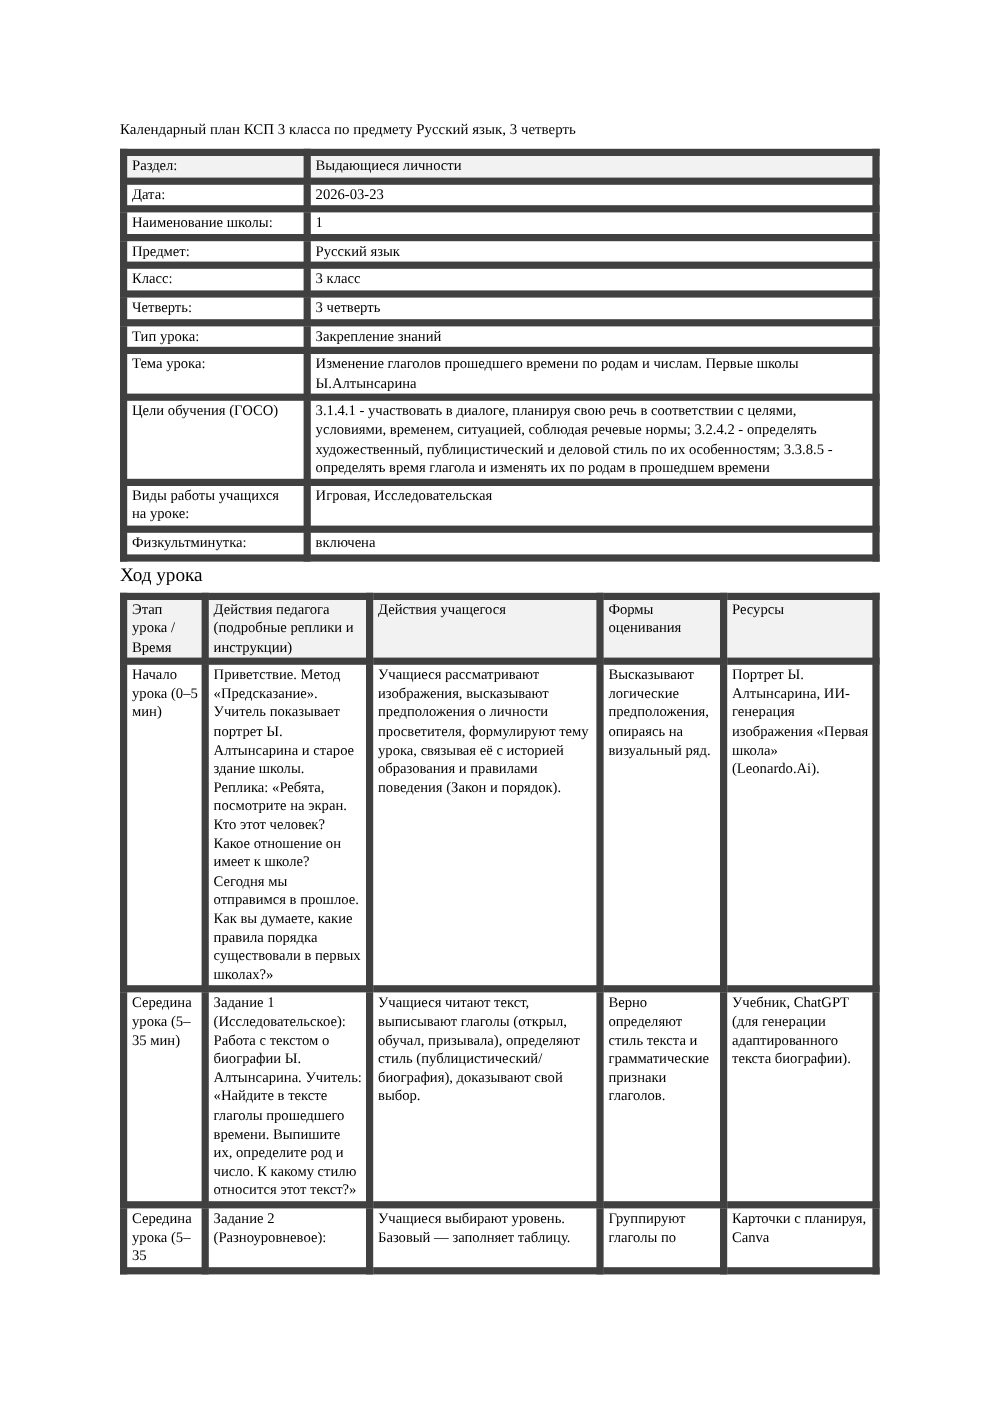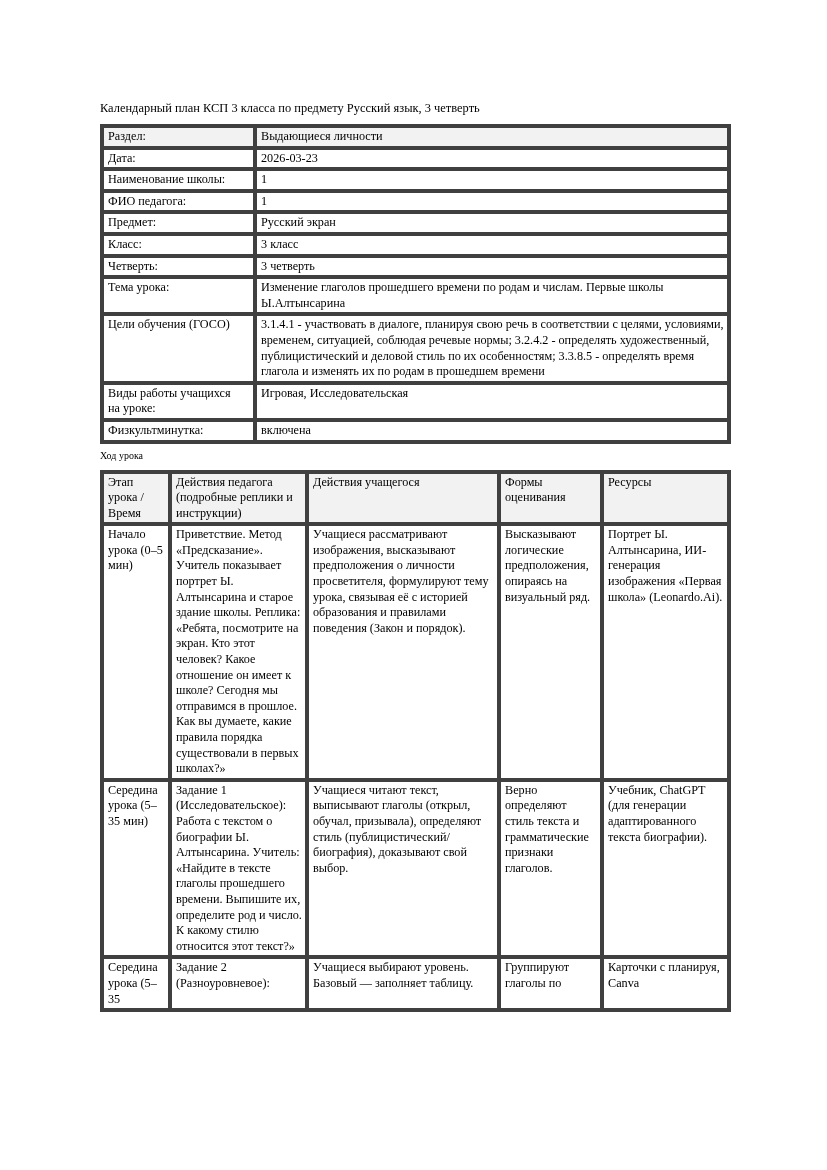--- a/index.html
+++ b/index.html
@@ -24,33 +24,33 @@
     padding: 100px 100px 0 100px;
   }
   .doc-title {
     font-size: 12.4px;
     line-height: 16px;
     margin: 0 0 8px 0;
     white-space: nowrap;
     letter-spacing: 0.02px;
   }
   .section-caption {
-    font-size: 10px;
+    font-size: 16px;
     line-height: 16px;
     margin: 4px 0 6px 0;
   }
   table {
     border-collapse: collapse;
     table-layout: fixed;
     width: 627px;
     font-size: 12.2px;
     line-height: 15.6px;
   }
   table td, table th {
-    border: 4px solid #404040;
+    border: 6px solid #404040;
     padding: 1px 3px 1px 4px;
     vertical-align: top;
     text-align: left;
     font-weight: normal;
     word-wrap: break-word;
     overflow-wrap: break-word;
     hyphens: none;
   }
   
   #info-table col.c-label { width: 153px; }
@@ -88,34 +88,34 @@
         </tr>
         <tr>
           <td class="cell-multiline">Дата:</td>
           <td class="cell-multiline">2026-03-23</td>
         </tr>
         <tr>
           <td class="cell-multiline">Наименование школы:</td>
           <td class="cell-multiline">1</td>
         </tr>
         <tr>
-          <td class="cell-multiline">ФИО педагога:</td>
-          <td class="cell-multiline">1</td>
-        </tr>
-        <tr>
           <td class="cell-multiline">Предмет:</td>
-          <td class="cell-multiline">Русский экран</td>
+          <td class="cell-multiline">Русский язык</td>
         </tr>
         <tr>
           <td class="cell-multiline">Класс:</td>
           <td class="cell-multiline">3 класс</td>
         </tr>
         <tr>
           <td class="cell-multiline">Четверть:</td>
           <td class="cell-multiline">3 четверть</td>
+        </tr>
+        <tr>
+          <td class="cell-multiline">Тип урока:</td>
+          <td class="cell-multiline">Закрепление знаний</td>
         </tr>
         <tr>
           <td class="cell-multiline">Тема урока:</td>
           <td class="cell-multiline">Изменение глаголов прошедшего времени по родам и числам. Первые школы Ы.Алтынсарина</td>
         </tr>
         <tr>
           <td class="cell-multiline">Цели обучения (ГОСО)</td>
           <td class="cell-multiline">3.1.4.1 - участвовать в диалоге, планируя свою речь в соответствии с целями, условиями, временем, ситуацией, соблюдая речевые нормы; 3.2.4.2 - определять художественный, публицистический и деловой стиль по их особенностям; 3.3.8.5 - определять время глагола и изменять их по родам в прошедшем времени</td>
         </tr>
         <tr>

